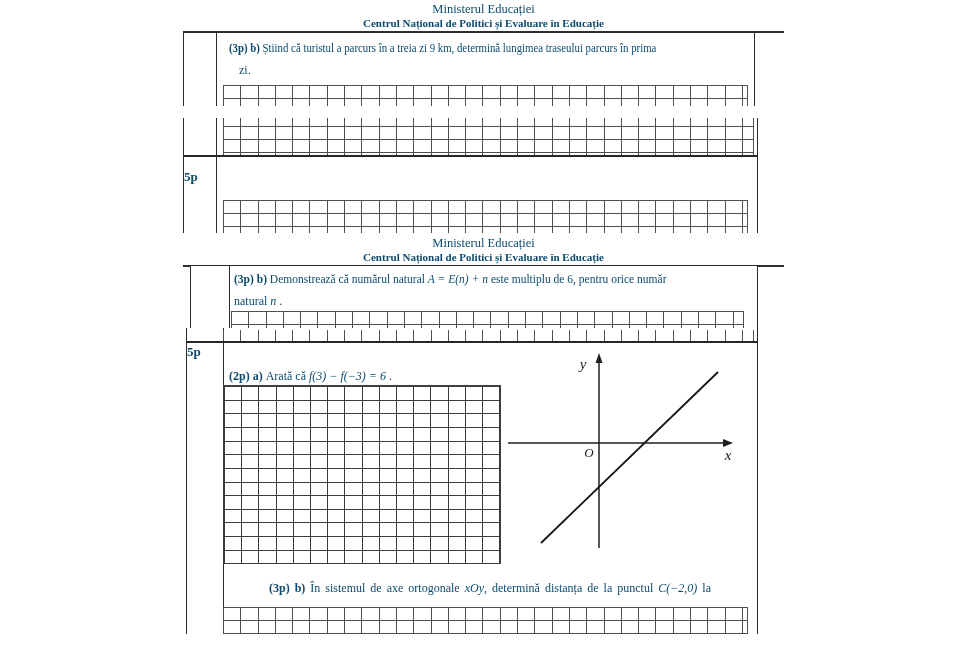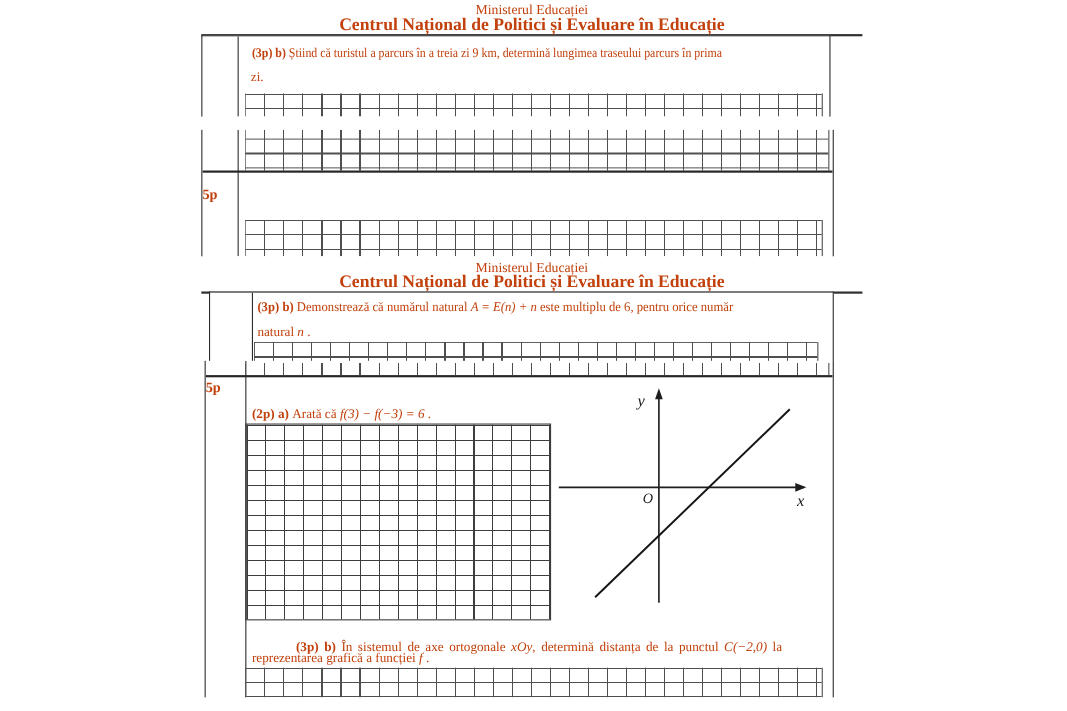--- a/index.html
+++ b/index.html
@@ -1,21 +1,21 @@
 <!DOCTYPE html>
 <html><head>
 <meta charset="utf-8">
 <style>
   html,body{margin:0;padding:0;background:#fff;}
   .canvas{position:relative;width:970px;height:646px;background:#ffffff;overflow:hidden;
-          font-family:"Liberation Serif","DejaVu Serif",serif;color:#c2410c;}
+          font-family:"Liberation Serif","DejaVu Serif",serif;color:#0c4a6e;}
   .hdr{position:absolute;left:183px;width:601px;text-align:center;
        border-bottom:2px solid #2f2f2f;padding-bottom:2px;}
   .hdr-l1{font-size:12.5px;line-height:12px;}
-  .hdr-l2{font-size:16px;font-weight:bold;line-height:12px;margin-top:2px;}
+  .hdr-l2{font-size:11px;font-weight:bold;line-height:12px;margin-top:2px;}
   .frag{position:absolute;background:#fff;overflow:hidden;}
   .b-top{border-top:1.6px solid #2b2b2b;}
   .b-left{border-left:1.2px solid #2b2b2b;}
   .b-right{border-right:1.6px solid #2b2b2b;}
   .score-col{position:absolute;left:0;top:0;bottom:0;border-right:1.2px solid #2b2b2b;}
   .score-label{position:absolute;font-weight:bold;font-size:13px;line-height:14px;}
   .tline{position:absolute;white-space:nowrap;font-size:12px;line-height:16px;transform-origin:0 50%;}
   .run-b{font-weight:bold;}
   .run-i{font-style:italic;}
   .rowline{position:absolute;left:0;right:0;height:0;border-top:2px solid #262626;}
@@ -41,21 +41,21 @@
 <div class="canvas">
 
   <div class="hdr" style="top:3px;">
     <div class="hdr-l1">Ministerul Educației</div>
     <div class="hdr-l2">Centrul Național de Politici și Evaluare în Educație</div>
   </div>
 
   <div class="frag b-top b-left b-right" style="left:183px;top:32px;width:570px;height:73px;text-align:center;">
     <div class="score-col" style="width:32px;"></div>
     <div class="tline" style="left:45px;top:7px;transform:scaleX(0.9);"><span class="run-b">(3p) b) </span><span>Știind că turistul a parcurs în a treia zi 9 km, determină lungimea traseului parcurs în prima</span></div>
-    <div class="tline" style="left:44px;top:29px;"><span>zi.</span></div>
+    <div class="tline" style="left:55px;top:29px;"><span>zi.</span></div>
     <div class="ansgrid" style="left:39px;top:52px;width:524px;height:21px;"></div>
   </div>
 
   <div class="frag b-left b-right" style="left:183px;top:118px;width:573px;height:115px;">
     <div class="score-col" style="width:32px;"></div>
     <div class="ansgrid" style="left:39px;top:0;width:530px;height:37px;background-position:0 0,0 8px;"></div>
     <div class="rowline" style="top:37px;"></div>
     <div class="score-label" style="left:0;width:32px;top:52px;">5p</div>
     <div class="ansgrid" style="left:39px;top:82px;width:524px;height:33px;"></div>
   </div>
@@ -86,17 +86,16 @@
       <polygon points="94.5,13 98,3 101.5,13" fill="#1e1e1e"></polygon>
       <line x1="7" y1="93" x2="230" y2="93" stroke="#1e1e1e" stroke-width="1.5"></line>
       <polygon points="222,89 232,93 222,97" fill="#1e1e1e"></polygon>
       <line x1="40" y1="193" x2="217" y2="22" stroke="#161616" stroke-width="1.8"></line>
       <text x="82" y="19" font-size="15" text-anchor="middle">y</text>
       <text x="227" y="110" font-size="15" text-anchor="middle">x</text>
       <text x="88" y="107" font-size="13" text-anchor="middle">O</text>
     </svg>
 
     <div class="tline" style="left:42px;top:252px;word-spacing:2px;margin-left:40px;"><span class="run-b">(3p) b) </span><span>În sistemul de axe ortogonale </span><span class="run-i">xOy</span><span>, determină distanța de la punctul </span><span class="run-i">C(−2,0)</span><span> la</span></div>
-    <div class="tline" style="left:42px;top:262px;"><span>reprezentarea grafică a funcției </span><span class="run-i">f</span><span> .</span></div>
     <div class="ansgrid" style="left:36px;top:279px;width:524px;height:27px;"></div>
   </div>
 
 </div>
 
 </body></html>

